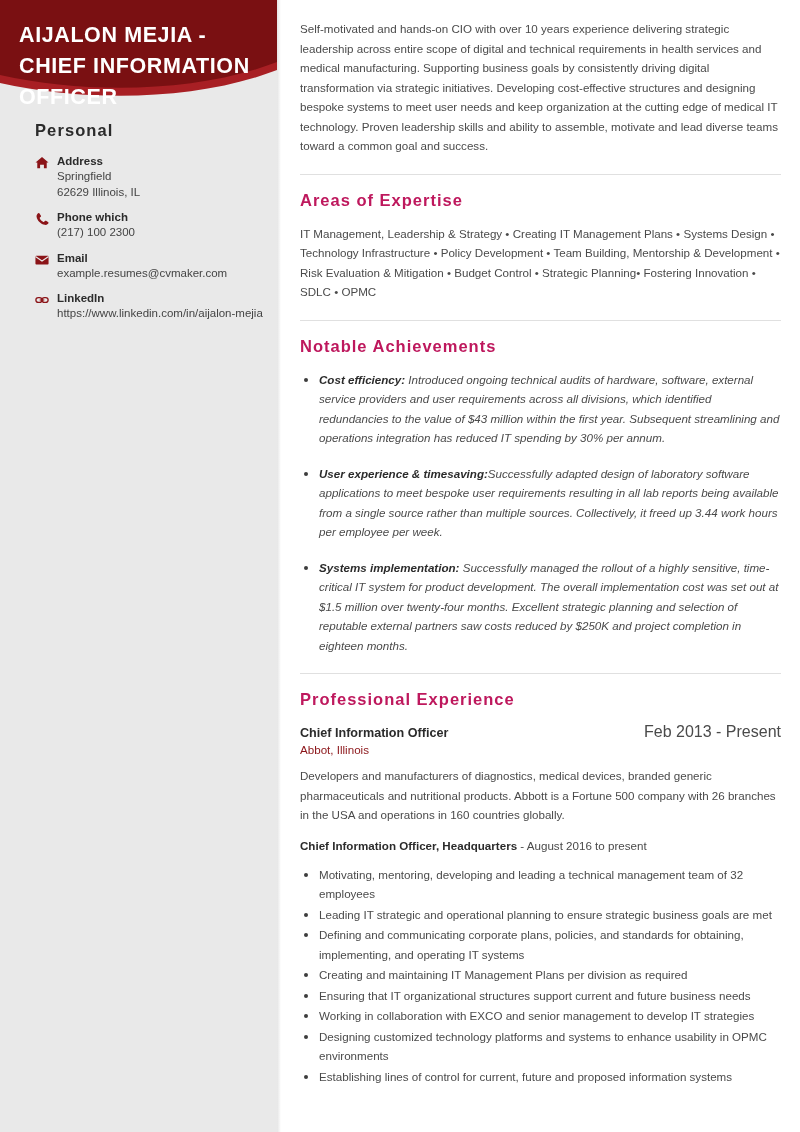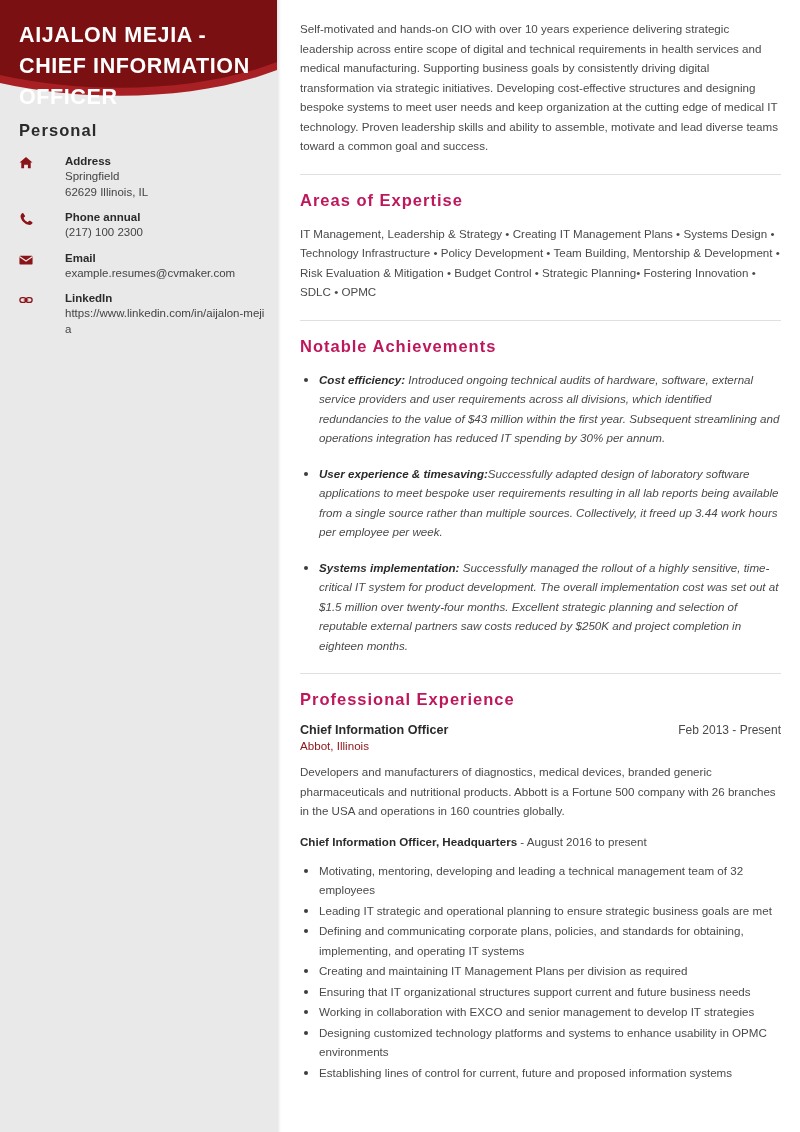--- a/index.html
+++ b/index.html
@@ -48,36 +48,35 @@
     font-size: 21.5px;
     font-weight: bold;
     line-height: 31px;
     letter-spacing: 0.6px;
     text-transform: uppercase;
     z-index: 3;
   }
 
   #sidebar-body {
     position: absolute;
-    left: 0; top: 110px;
+    left: 16px; top: 110px;
     width: 277px;
   }
   .side-heading {
     margin: 11px 0 14px 19px;
     font-size: 16.5px;
     font-weight: bold;
     letter-spacing: 1.1px;
     color: #2b2b2b;
   }
   .contact-row {
     display: flex;
     align-items: flex-start;
     margin: 0 0 10px 19px;
     width: 250px;
-    gap: 24px;
   }
   .contact-icon {
     width: 22px;
     min-width: 22px;
     padding-top: 2px;
     color: #8b1418;
     display: flex;
     justify-content: flex-start;
   }
   .contact-icon svg { display:block; }
@@ -165,21 +164,21 @@
     display: flex;
     justify-content: space-between;
     align-items: baseline;
   }
   .job-title {
     font-size: 12.6px;
     font-weight: bold;
     color: #2b2b2b;
   }
   .job-date {
-    font-size: 12px;
+    font-size: 16px;
     color: #4a4a4a;
     white-space: nowrap;
   }
   .job-company {
     font-size: 11.6px;
     color: #8b1418;
     margin-top: 2px;
     margin-bottom: 10px;
   }
   .job-desc { margin-bottom: 14px; }
@@ -219,21 +218,21 @@
       </div>
     </div>
 
     <div class="contact-row">
       <div class="contact-icon">
         <svg width="14" height="14" viewBox="0 0 16 16" fill="currentColor">
           <path d="M4.3 1.1c-.5 0-1 .3-1.4.8C2.1 2.9 1.6 4 1.8 5.3c.3 2.2 1.6 4.4 3.3 6.1 1.7 1.7 3.9 3 6.1 3.3 1.3.2 2.4-.3 3.4-1.1.5-.4.8-.9.8-1.4 0-.3-.2-.6-.5-.8l-2.3-1.4c-.4-.2-.9-.2-1.2.2l-1 1c-.2.2-.5.3-.8.2-.9-.4-1.8-1-2.5-1.7-.7-.7-1.3-1.6-1.7-2.5-.1-.3 0-.6.2-.8l1-1c.4-.3.4-.8.2-1.2L5.1 1.6c-.2-.3-.5-.5-.8-.5z"></path>
         </svg>
       </div>
       <div class="contact-text">
-        <div class="contact-label">Phone annual</div>
+        <div class="contact-label">Phone which</div>
         <div class="contact-value">(217) 100 2300</div>
       </div>
     </div>
 
     <div class="contact-row">
       <div class="contact-icon">
         <svg width="14" height="14" viewBox="0 0 16 16" fill="currentColor">
           <rect x="0.5" y="3" width="15" height="10" rx="1"></rect>
           <path d="M0.5 4 L8 9.2 L15.5 4" fill="none" stroke="#e9e9e9" stroke-width="1.3"></path>
         </svg>

